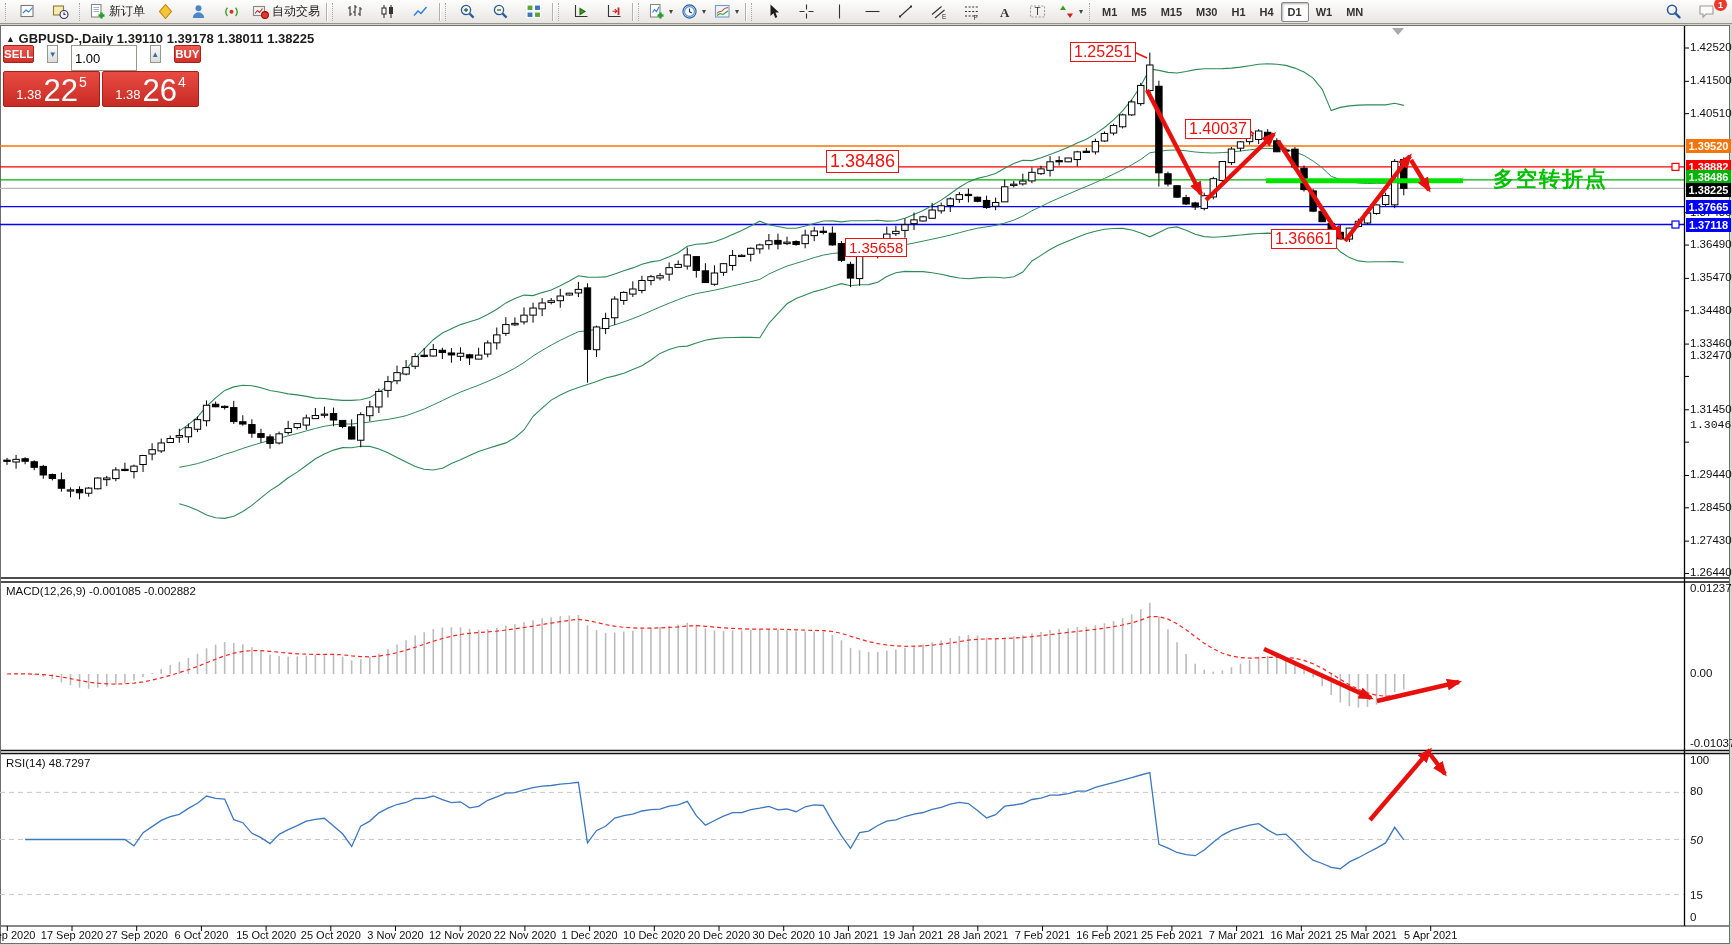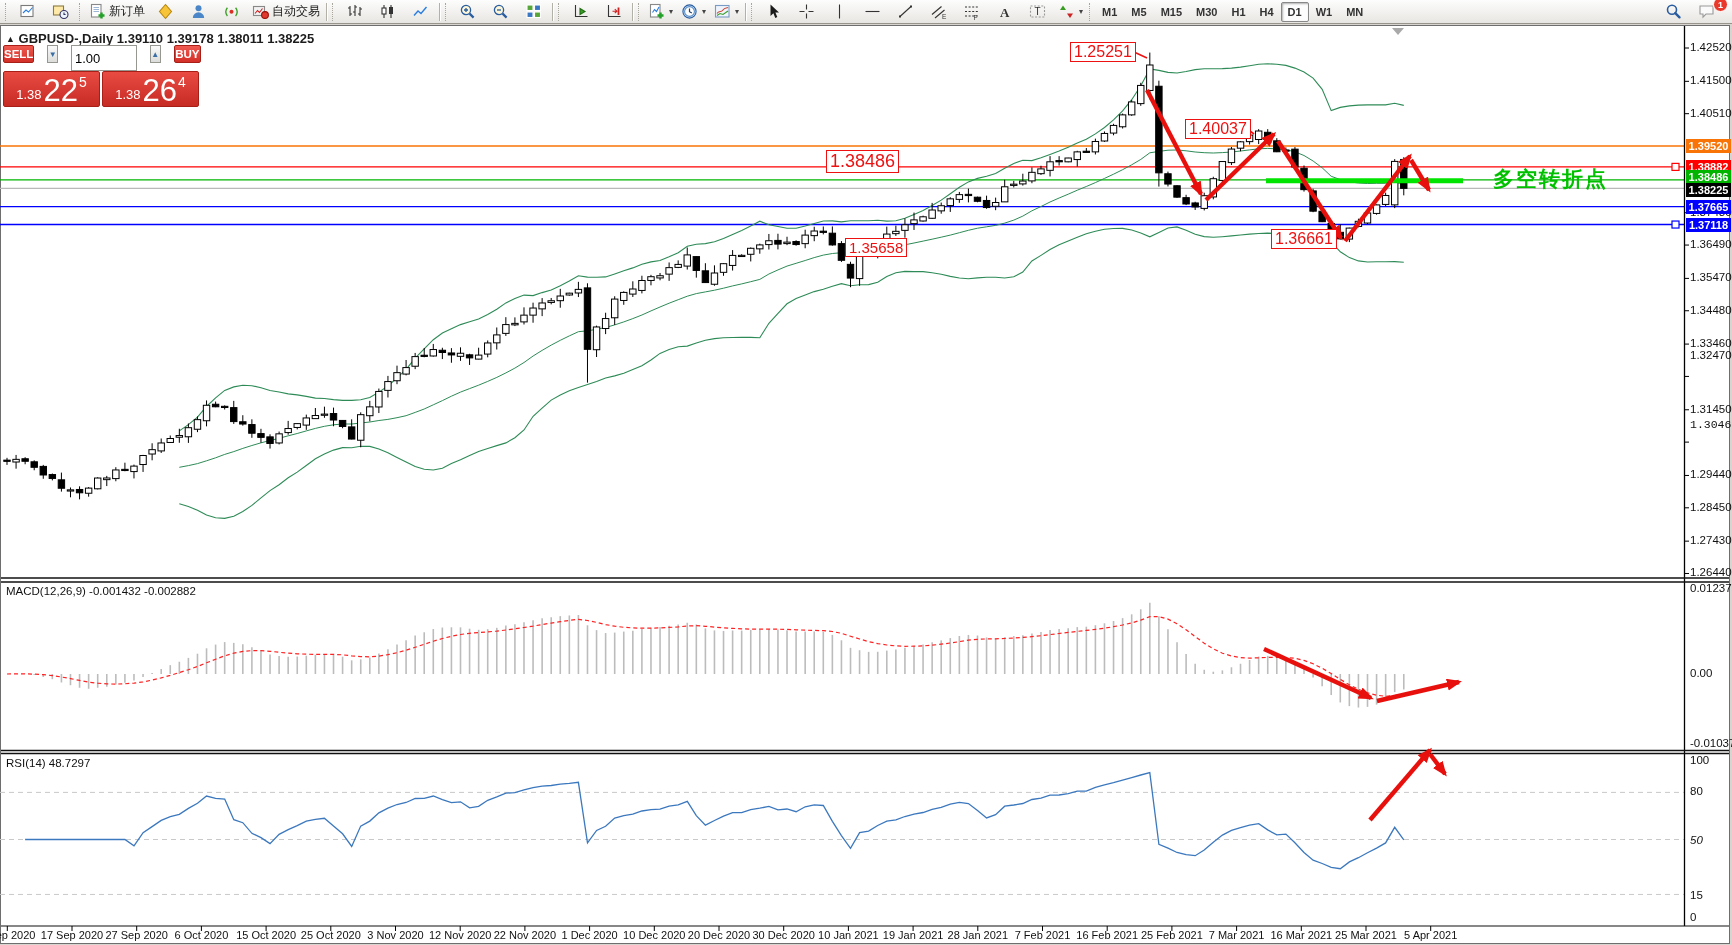--- a/index.html
+++ b/index.html
@@ -854,21 +854,21 @@
       <span class="sp">5</span>
     </div>
     <div class="bigpx">
       <span class="sm">1.38</span>
       <span class="bg">26</span>
       <span class="sp">4</span>
     </div>
   </div>
 </div>
 
-<div class="ovl paneLbl" id="macdLbl" style="top:585px;left:6px">MACD(12,26,9) -0.001432 -0.002882</div>
+<div class="ovl paneLbl" id="macdLbl" style="top:585px;left:6px">MACD(12,26,9) -0.001085 -0.002882</div>
 <div class="ovl paneLbl" id="rsiLbl" style="top:757px;left:6px">RSI(14) 48.7297</div>
 <div id="greentext" style="left: 1493px; top: 165px; font-size: 21px; color: rgb(0, 192, 0);">多空转折点</div>
 <div id="labels">
     <div class="axlbl" style="top: 41px;">1.42520</div>
     <div class="axlbl" style="top: 74.3336px;">1.41500</div>
     <div class="axlbl" style="top: 106.687px;">1.40510</div>
     <div class="axlbl" style="top: 205.707px;">1.37480</div>
     <div class="axlbl" style="top: 238.06px;">1.36490</div>
     <div class="axlbl" style="top: 271.394px;">1.35470</div>
     <div class="axlbl" style="top: 303.747px;">1.34480</div>

